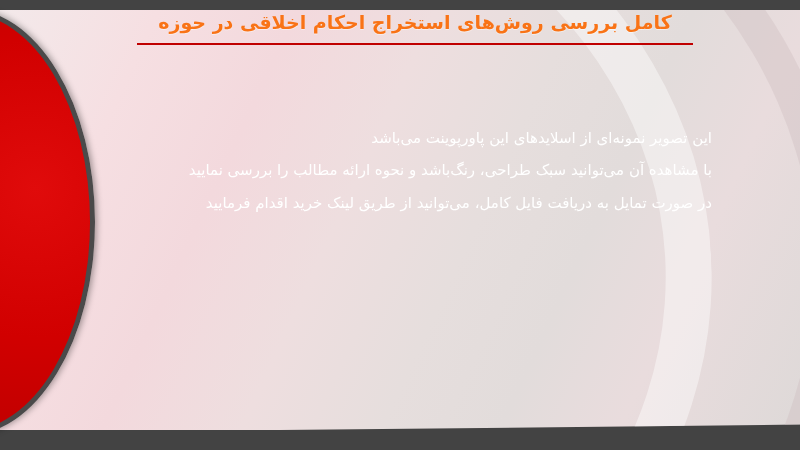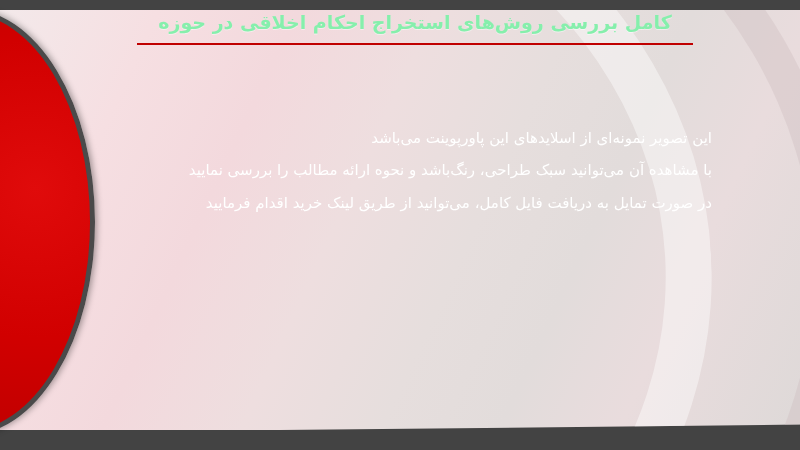--- a/index.html
+++ b/index.html
@@ -128,21 +128,21 @@
   
   .title-area {
     position: absolute;
     left: 130px;
     top: 8px;
     width: 570px;
     text-align: center;
     direction: rtl;
   }
   .title-line {
-    color: #86efac;
+    color: #f97316;
     font-size: 19px;
     font-weight: bold;
     line-height: 1.55;
     letter-spacing: 0;
     text-shadow: 0 1px 0 rgba(255,255,255,0.45);
     white-space: nowrap;
   }
   .title-rule {
     margin: 6px auto 0 auto;
     width: 556px;

